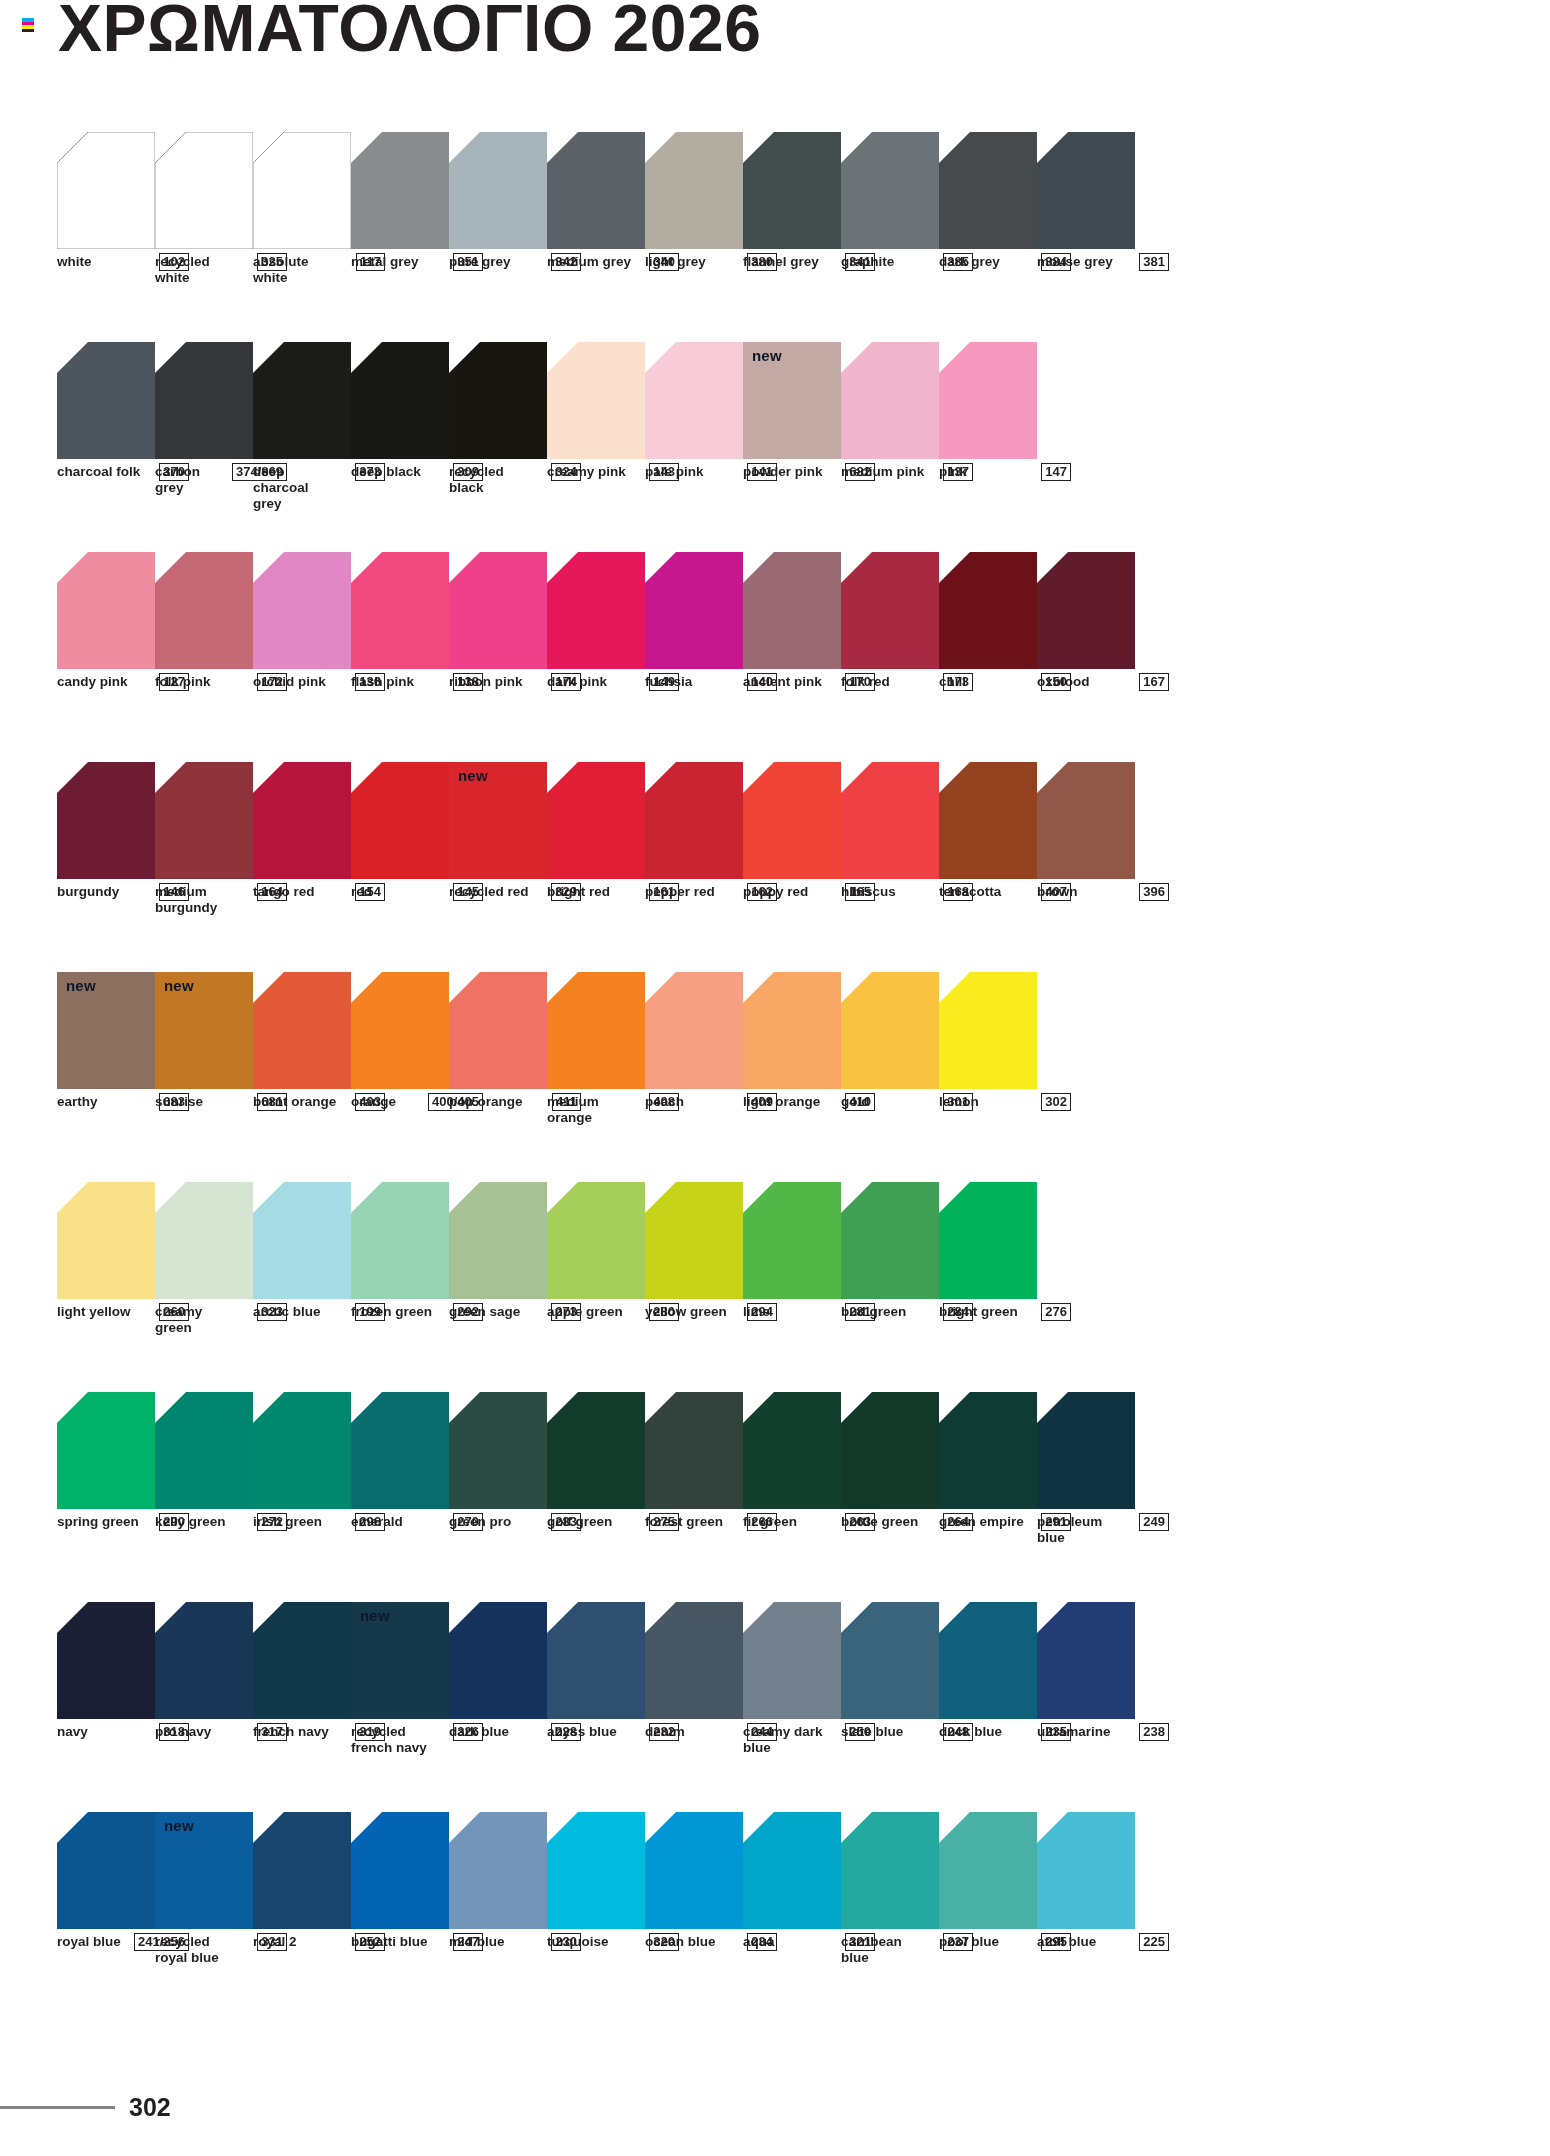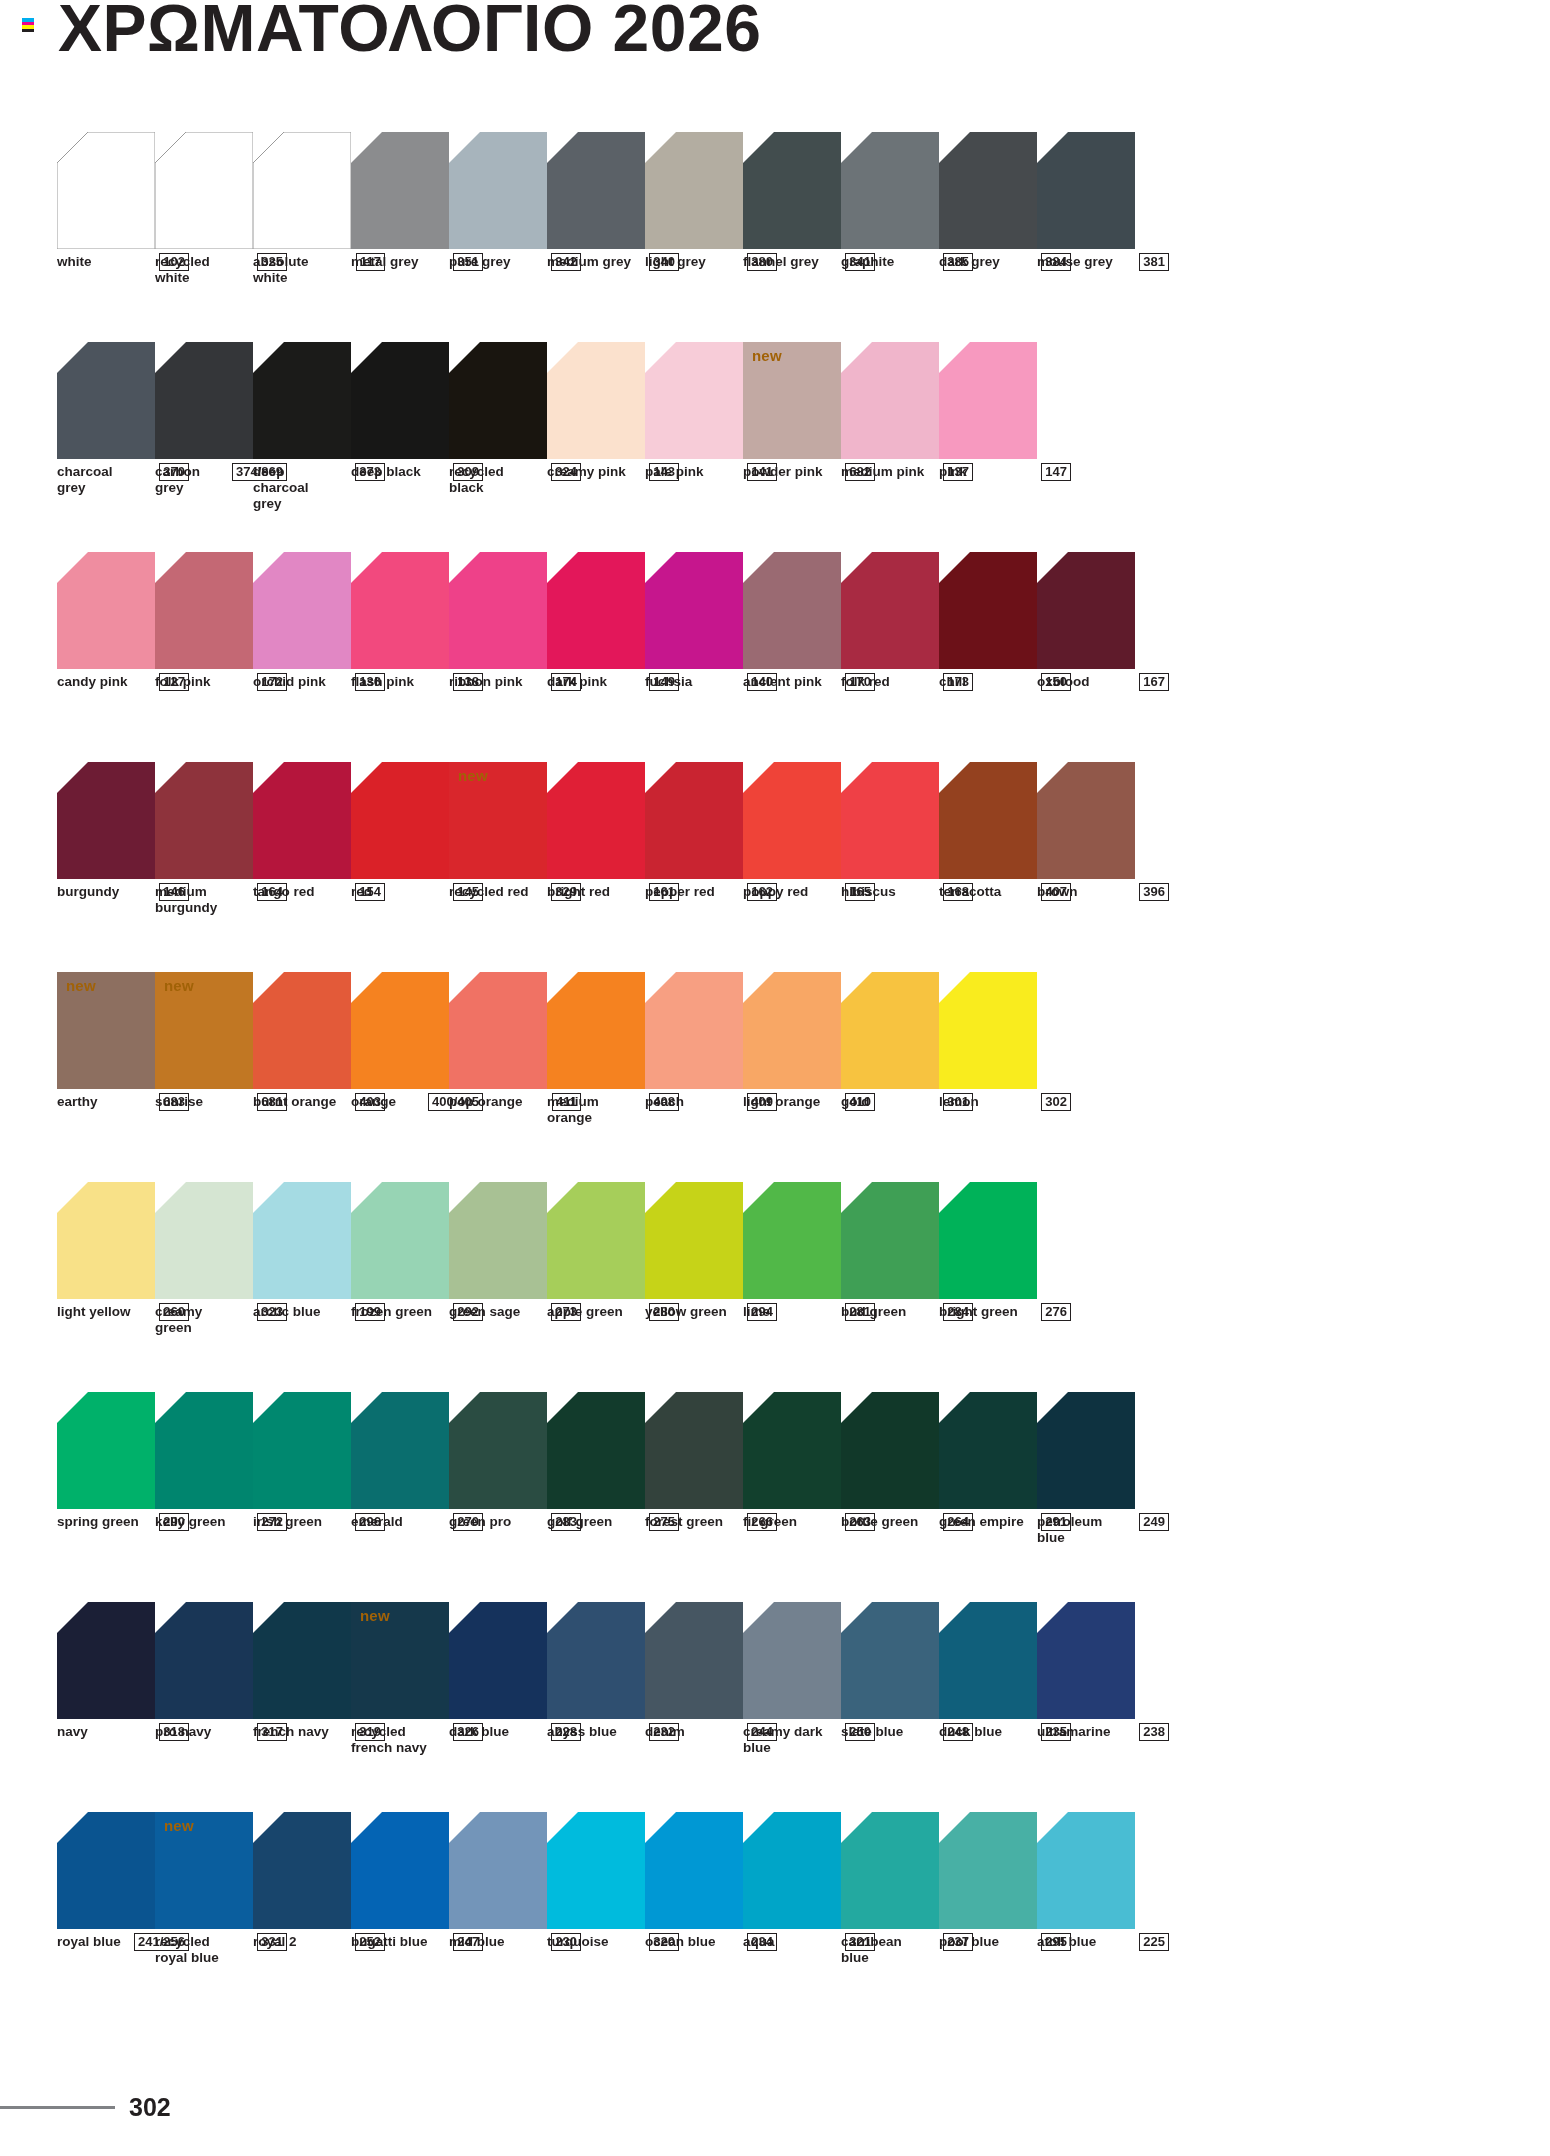--- a/index.html
+++ b/index.html
@@ -88,21 +88,21 @@
     width: 98px;
     height: 117px;
     display: block;
   }
   .new-tag {
     position: absolute;
     left: 9px;
     top: 6px;
     font-size: 15px;
     font-weight: bold;
-    color: #a16207;
+    color: #0f172a;
     letter-spacing: 0.2px;
     line-height: 1;
     font-family: "Liberation Sans", "DejaVu Sans", sans-serif;
   }
   .meta {
     position: absolute;
     left: 0;
     top: 122px;
     width: 132px;
     display: flex;
@@ -275,21 +275,21 @@
           <div class="ccode">381</div>
         </div>
       </div>
     </div>
     <div class="swatch-row">
       <div class="cell">
         <div class="chip-wrap">
           <div class="chip" style="background: rgb(76, 84, 93);"></div>
         </div>
         <div class="meta">
-          <div class="cname">charcoal grey</div>
+          <div class="cname">charcoal folk</div>
           <div class="ccode">370</div>
         </div>
       </div>
       <div class="cell wide-code">
         <div class="chip-wrap">
           <div class="chip" style="background: rgb(52, 54, 57);"></div>
         </div>
         <div class="meta">
           <div class="cname">carbon grey</div>
           <div class="ccode">374/869</div>

